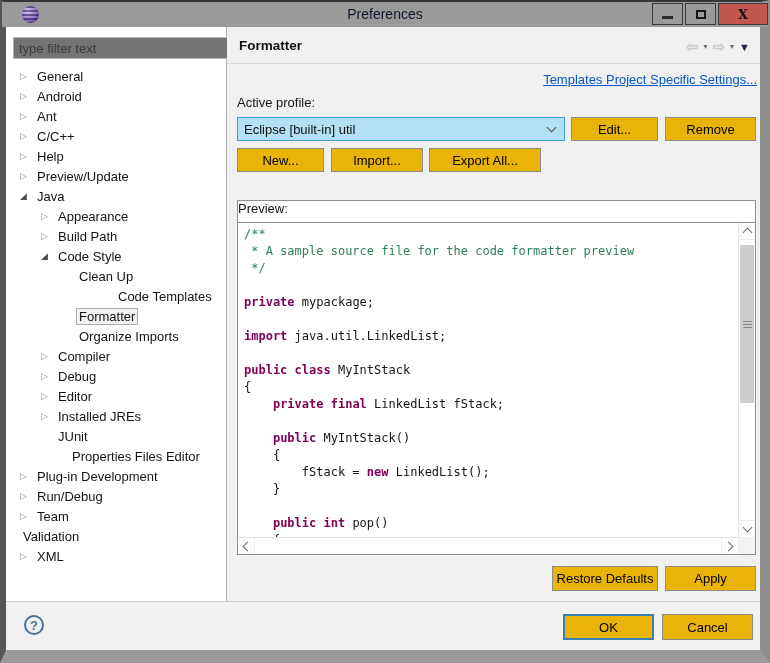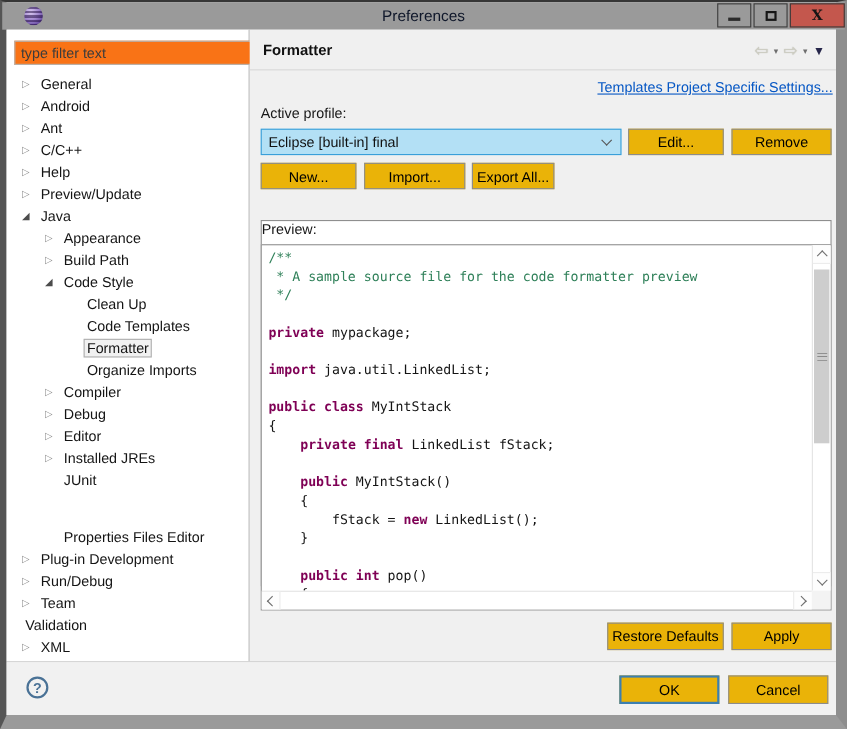--- a/index.html
+++ b/index.html
@@ -28,21 +28,21 @@
   .glyph-min{width:11px; height:3px; background:#2b2b2b; margin-top:6px;}
   .glyph-max{width:10px; height:9px; border:2px solid #161616;}
   .glyph-x{font-family:"DejaVu Serif", serif; font-weight:bold; font-size:13px; color:#151515; line-height:1;}
 
   .body-row{display:flex; height:574px;}
 
   
   .sidebar{position:relative; width:221px; background:#ffffff; border-right:1px solid #aeaeae;}
   .filter{
     position:absolute; left:7px; top:10px; width:228px; height:22px;
-    border:1px solid #b4b4b4; background:#f97316; font-size:13px; padding:0 5px;
+    border:1px solid #b4b4b4; background:#737373; font-size:13px; padding:0 5px;
     font-family:"Liberation Sans", sans-serif; color:#222;
   }
   .filter::placeholder{color:#3c3c3c; opacity:1;}
   .tree{position:absolute; left:0; top:39px; right:1px;}
   .trow{height:20px; display:flex; align-items:center; font-size:13px; color:#141414; white-space:nowrap;}
   .arrow{display:inline-block; width:14px; font-size:8px; line-height:1;}
   .arrow.collapsed{color:#8e8e8e; font-size:9px;}
   .arrow.expanded{color:#4c4c4c; font-size:9px;}
   .tlabel{padding:1px 3px;}
   .tlabel.selected{background:#f1f1f1; border:1px solid #aeaeae; padding:0 2px;}
@@ -71,21 +71,21 @@
 
   .btn{
     position:absolute; height:24px; background:#eab308; border:1px solid #8c8c8c;
     font-size:13px; color:#000; font-family:"Liberation Sans", sans-serif; cursor:default;
     display:flex; align-items:center; justify-content:center;
   }
   .btn-edit{left:344px; top:90px; width:87px;}
   .btn-remove{left:438px; top:90px; width:91px;}
   .btn-new{left:10px; top:121px; width:87px;}
   .btn-import{left:104px; top:121px; width:92px;}
-  .btn-export{left:202px; top:121px; width:75px;}
+  .btn-export{left:202px; top:121px; width:112px;}
   .btn-restore{left:325px; top:539px; width:106px; height:25px;}
   .btn-apply{left:438px; top:539px; width:91px; height:25px;}
 
   
   .preview{position:absolute; left:10px; top:195px; width:519px; height:333px; border:1px solid #8f8f8f; background:#fff;}
   .code{position:absolute; left:0; top:0; right:17px; bottom:17px; overflow:hidden; padding:3px 0 0 6px;
         font-family:"DejaVu Sans Mono", monospace; font-size:12px; line-height:17px;}
   .cline{white-space:pre;}
   .code .c{color:#2f8059;}
   .code .k{color:#7f0055; font-weight:bold;}
@@ -180,30 +180,30 @@
             <span class="tlabel">Build Path</span>
           </div>
           <div class="trow" style="padding-left: 35px;">
             <span class="arrow expanded">◢</span>
             <span class="tlabel">Code Style</span>
           </div>
           <div class="trow" style="padding-left: 56px;">
             <span class="arrow leaf"></span>
             <span class="tlabel">Clean Up</span>
           </div>
+          <div class="trow" style="padding-left: 72px; margin-left: 23px;">
+            <span class="arrow leaf"></span>
+            <span class="tlabel">Code Templates</span>
+          </div>
           <div class="trow" style="padding-left: 56px;">
             <span class="arrow leaf"></span>
-            <span class="tlabel">Code Templates</span>
+            <span class="tlabel selected">Formatter</span>
           </div>
           <div class="trow" style="padding-left: 56px;">
             <span class="arrow leaf"></span>
-            <span class="tlabel selected">Formatter</span>
-          </div>
-          <div class="trow" style="padding-left: 56px;">
-            <span class="arrow leaf"></span>
             <span class="tlabel">Organize Imports</span>
           </div>
           <div class="trow" style="padding-left: 35px;">
             <span class="arrow collapsed">▷</span>
             <span class="tlabel">Compiler</span>
           </div>
           <div class="trow" style="padding-left: 35px;">
             <span class="arrow collapsed">▷</span>
             <span class="tlabel">Debug</span>
           </div>
@@ -212,21 +212,21 @@
             <span class="tlabel">Editor</span>
           </div>
           <div class="trow" style="padding-left: 35px;">
             <span class="arrow collapsed">▷</span>
             <span class="tlabel">Installed JREs</span>
           </div>
           <div class="trow" style="padding-left: 35px;">
             <span class="arrow leaf"></span>
             <span class="tlabel">JUnit</span>
           </div>
-          <div class="trow" style="padding-left: 35px; margin-top: 32px;">
+          <div class="trow" style="padding-left: 49px;">
             <span class="arrow leaf"></span>
             <span class="tlabel">Properties Files Editor</span>
           </div>
           <div class="trow" style="padding-left: 14px;">
             <span class="arrow collapsed">▷</span>
             <span class="tlabel">Plug-in Development</span>
           </div>
           <div class="trow" style="padding-left: 14px;">
             <span class="arrow collapsed">▷</span>
             <span class="tlabel">Run/Debug</span>
@@ -255,21 +255,21 @@
         <span class="dd">▾</span>
         <span class="viewmenu">▼</span>
       </div>
       <div class="hsep"></div>
 
       <a class="link">Templates Project Specific Settings...</a>
 
       <div class="lbl active-profile">Active profile:</div>
 
       <div class="combo">
-        <span>Eclipse [built-in] final</span>
+        <span>Eclipse [built-in] util</span>
         <span class="chv"></span>
       </div>
       <div class="btn btn-edit">Edit...</div>
       <div class="btn btn-remove">Remove</div>
 
       <div class="btn btn-new">New...</div>
       <div class="btn btn-import">Import...</div>
       <div class="btn btn-export">Export All...</div>
 
       <div class="lbl preview">Preview:</div>

